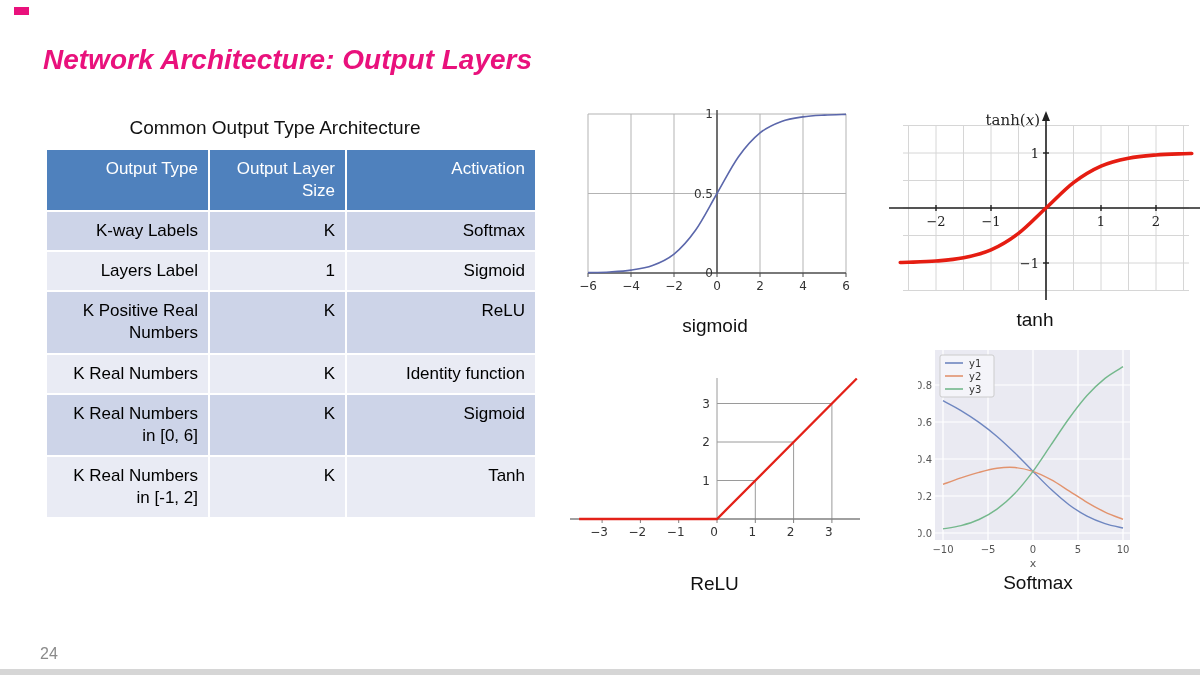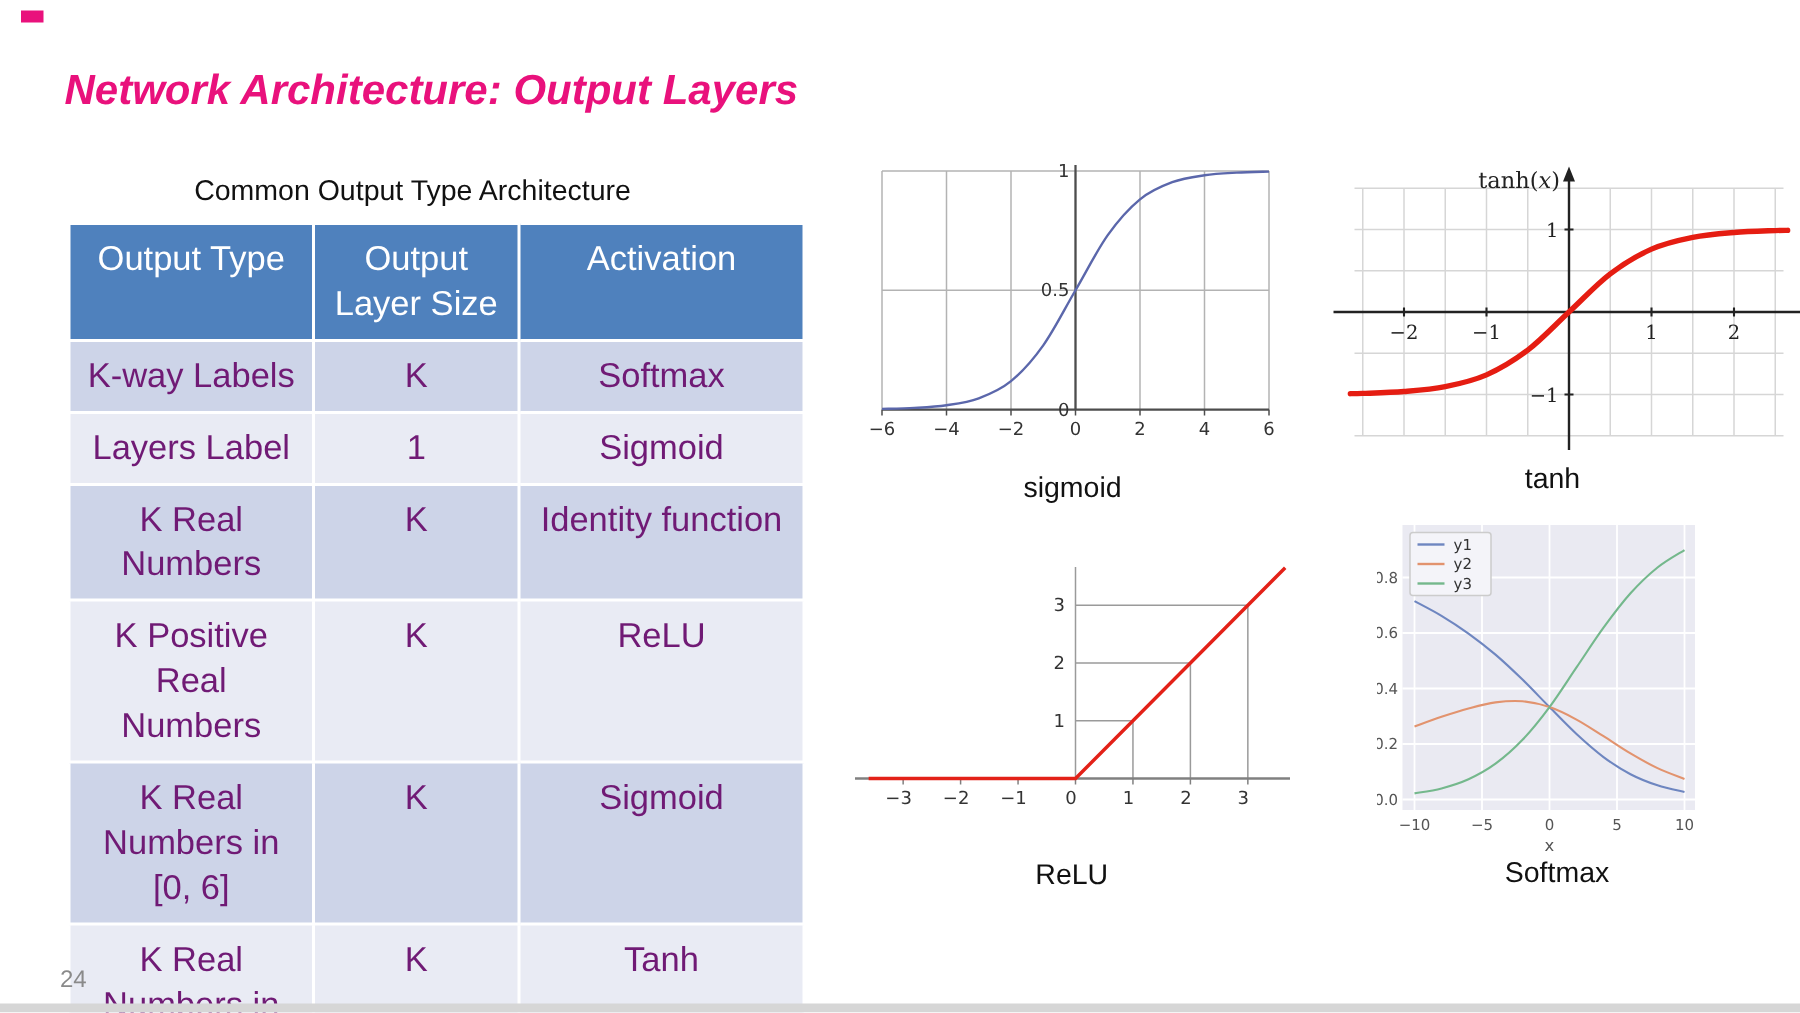--- a/index.html
+++ b/index.html
@@ -4,26 +4,26 @@
 <style>
   html,body{margin:0;padding:0;}
   body{width:1200px;height:675px;background:#ffffff;position:relative;overflow:hidden;
        font-family:"Liberation Sans",sans-serif;}
   .accent-mark{position:absolute;left:14px;top:7px;width:15px;height:8px;background:#e9117c;}
   .slide-title{position:absolute;left:43px;top:44px;font-size:28px;font-weight:bold;color:#e9117c;}
   .table-caption{position:absolute;left:30px;top:117px;width:490px;text-align:center;
        font-size:19px;color:#111;}
   .arch-table{position:absolute;left:45px;top:148px;border-collapse:collapse;width:490px;
        table-layout:fixed;}
-  .arch-table th,.arch-table td{border:2.5px solid #ffffff;padding:8px 10px;font-size:23px;
-       vertical-align:top;line-height:1.3;text-align:center;font-weight:normal;}
+  .arch-table th,.arch-table td{border:2.5px solid #ffffff;padding:8px 10px;font-size:17px;
+       vertical-align:top;line-height:1.3;text-align:right;font-weight:normal;}
   .arch-table th{background:#4f81bd;color:#ffffff;height:42px;}
   .arch-table tbody tr:nth-child(odd) td{background:#cdd4e8;}
   .arch-table tbody tr:nth-child(even) td{background:#e9ebf4;}
-  .arch-table td{color:#701a75;}
+  .arch-table td{color:#000000;}
   .col1{width:163px;} .col2{width:137px;} .col3{width:190px;}
   .chart{position:absolute;}
   #chart-sigmoid{left:570px;top:108px;width:290px;height:190px;}
   #chart-tanh{left:884px;top:103px;width:330px;height:210px;}
   #chart-relu{left:562px;top:368px;width:305px;height:172px;}
   #chart-softmax{left:918px;top:342px;width:240px;height:232px;}
   .plot-caption{position:absolute;text-align:center;font-size:19px;color:#111;}
   #cap-sigmoid{left:570px;top:315px;width:290px;}
   #cap-tanh{left:870px;top:309px;width:330px;}
   #cap-relu{left:562px;top:573px;width:305px;}
@@ -56,28 +56,28 @@
         <td>K-way Labels</td>
         <td>K</td>
         <td>Softmax</td>
       </tr>
       <tr>
         <td>Layers Label</td>
         <td>1</td>
         <td>Sigmoid</td>
       </tr>
       <tr>
+        <td>K Positive Real Numbers</td>
+        <td>K</td>
+        <td>ReLU</td>
+      </tr>
+      <tr>
         <td>K Real Numbers</td>
         <td>K</td>
         <td>Identity function</td>
-      </tr>
-      <tr>
-        <td>K Positive Real Numbers</td>
-        <td>K</td>
-        <td>ReLU</td>
       </tr>
       <tr>
         <td>K Real Numbers in [0, 6]</td>
         <td>K</td>
         <td>Sigmoid</td>
       </tr>
       <tr>
         <td>K Real Numbers in [-1, 2]</td>
         <td>K</td>
         <td>Tanh</td>

